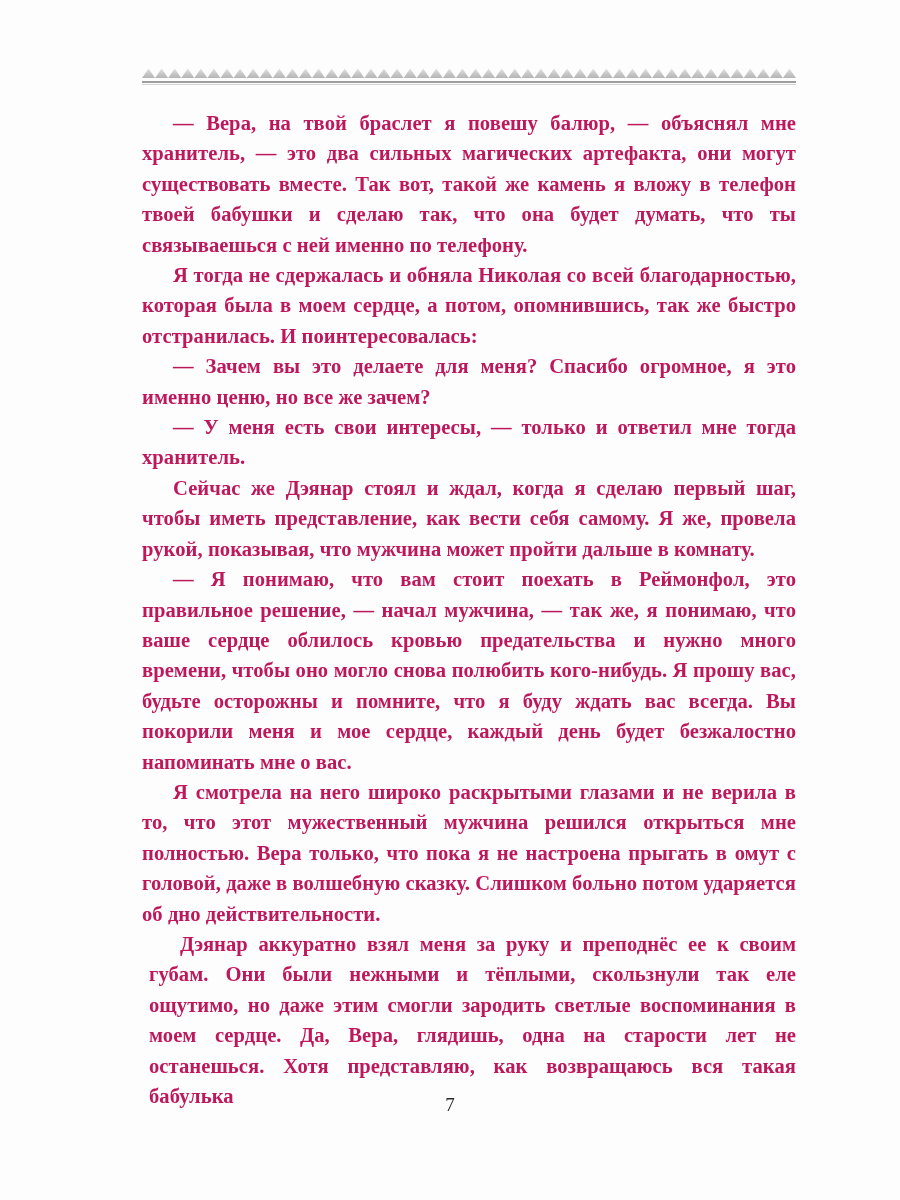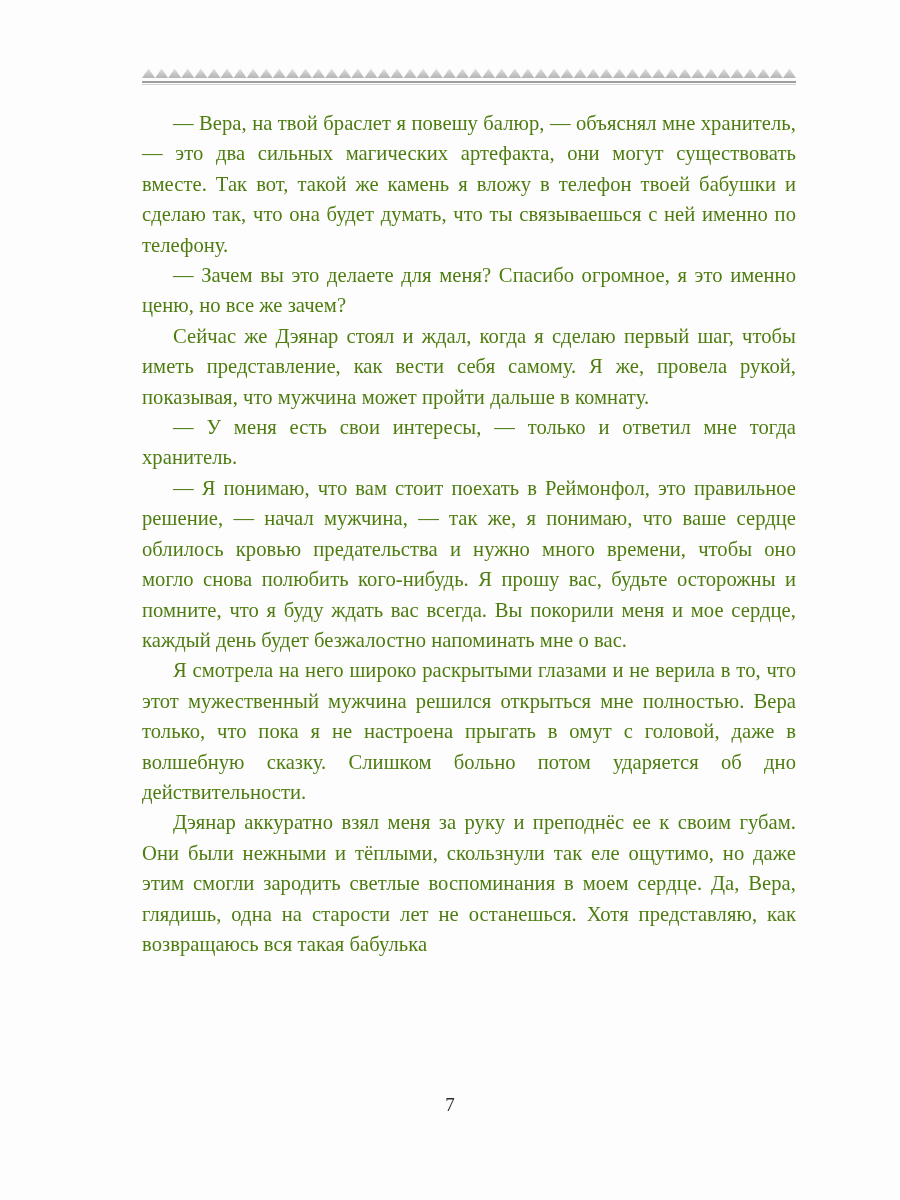--- a/index.html
+++ b/index.html
@@ -63,28 +63,30 @@
     width: 654px;
   }
 
   .textblock p {
     margin: 0;
     text-align: justify;
     text-justify: inter-word;
     text-indent: 31px;
     font-size: 20.6px;
     line-height: 30.4px;
-    color: #4d7c0f;
+    color: #be185d;
     letter-spacing: 0.05px;
+    font-weight: bold;
     -webkit-font-smoothing: antialiased;
   }
 
   
   .textblock p:last-child {
     text-indent: 31px;
+    margin-left: 7px;
   }
 
   
   .folio {
     position: absolute;
     left: 0;
     top: 1094px;
     width: 900px;
     text-align: center;
     font-size: 19px;
@@ -111,23 +113,24 @@
             <path d="M0.00,10 L6.54,0.6 L13.08,10 Z M13.08,10 L19.62,0.6 L26.16,10 Z M26.16,10 L32.70,0.6 L39.24,10 Z M39.24,10 L45.78,0.6 L52.32,10 Z M52.32,10 L58.86,0.6 L65.40,10 Z M65.40,10 L71.94,0.6 L78.48,10 Z M78.48,10 L85.02,0.6 L91.56,10 Z M91.56,10 L98.10,0.6 L104.64,10 Z M104.64,10 L111.18,0.6 L117.72,10 Z M117.72,10 L124.26,0.6 L130.80,10 Z M130.80,10 L137.34,0.6 L143.88,10 Z M143.88,10 L150.42,0.6 L156.96,10 Z M156.96,10 L163.50,0.6 L170.04,10 Z M170.04,10 L176.58,0.6 L183.12,10 Z M183.12,10 L189.66,0.6 L196.20,10 Z M196.20,10 L202.74,0.6 L209.28,10 Z M209.28,10 L215.82,0.6 L222.36,10 Z M222.36,10 L228.90,0.6 L235.44,10 Z M235.44,10 L241.98,0.6 L248.52,10 Z M248.52,10 L255.06,0.6 L261.60,10 Z M261.60,10 L268.14,0.6 L274.68,10 Z M274.68,10 L281.22,0.6 L287.76,10 Z M287.76,10 L294.30,0.6 L300.84,10 Z M300.84,10 L307.38,0.6 L313.92,10 Z M313.92,10 L320.46,0.6 L327.00,10 Z M327.00,10 L333.54,0.6 L340.08,10 Z M340.08,10 L346.62,0.6 L353.16,10 Z M353.16,10 L359.70,0.6 L366.24,10 Z M366.24,10 L372.78,0.6 L379.32,10 Z M379.32,10 L385.86,0.6 L392.40,10 Z M392.40,10 L398.94,0.6 L405.48,10 Z M405.48,10 L412.02,0.6 L418.56,10 Z M418.56,10 L425.10,0.6 L431.64,10 Z M431.64,10 L438.18,0.6 L444.72,10 Z M444.72,10 L451.26,0.6 L457.80,10 Z M457.80,10 L464.34,0.6 L470.88,10 Z M470.88,10 L477.42,0.6 L483.96,10 Z M483.96,10 L490.50,0.6 L497.04,10 Z M497.04,10 L503.58,0.6 L510.12,10 Z M510.12,10 L516.66,0.6 L523.20,10 Z M523.20,10 L529.74,0.6 L536.28,10 Z M536.28,10 L542.82,0.6 L549.36,10 Z M549.36,10 L555.90,0.6 L562.44,10 Z M562.44,10 L568.98,0.6 L575.52,10 Z M575.52,10 L582.06,0.6 L588.60,10 Z M588.60,10 L595.14,0.6 L601.68,10 Z M601.68,10 L608.22,0.6 L614.76,10 Z M614.76,10 L621.30,0.6 L627.84,10 Z M627.84,10 L634.38,0.6 L640.92,10 Z M640.92,10 L647.46,0.6 L654.00,10 Z "></path>
           </g>
       </svg>
     </div>
     <div class="ornament-rule"></div>
     <div class="ornament-rule2"></div>
   </div>
 
   <div class="textblock">
     <p>— Вера, на твой браслет я повешу балюр, — объяснял мне хранитель, — это два сильных магических артефакта, они могут существовать вместе. Так вот, такой же камень я вложу в телефон твоей бабушки и сделаю так, что она будет думать, что ты связываешься с ней именно по телефону.</p>
+    <p>Я тогда не сдержалась и обняла Николая со всей благодарностью, которая была в моем сердце, а потом, опомнившись, так же быстро отстранилась. И поинтересовалась:</p>
     <p>— Зачем вы это делаете для меня? Спасибо огромное, я это именно ценю, но все же зачем?</p>
+    <p>— У меня есть свои интересы, — только и ответил мне тогда хранитель.</p>
     <p>Сейчас же Дэянар стоял и ждал, когда я сделаю первый шаг, чтобы иметь представление, как вести себя самому. Я же, провела рукой, показывая, что мужчина может пройти дальше в комнату.</p>
-    <p>— У меня есть свои интересы, — только и ответил мне тогда хранитель.</p>
     <p>— Я понимаю, что вам стоит поехать в Реймонфол, это правильное решение, — начал мужчина, — так же, я понимаю, что ваше сердце облилось кровью предательства и нужно много времени, чтобы оно могло снова полюбить кого-нибудь. Я прошу вас, будьте осторожны и помните, что я буду ждать вас всегда. Вы покорили меня и мое сердце, каждый день будет безжалостно напоминать мне о вас.</p>
     <p>Я смотрела на него широко раскрытыми глазами и не верила в то, что этот мужественный мужчина решился открыться мне полностью. Вера только, что пока я не настроена прыгать в омут с головой, даже в волшебную сказку. Слишком больно потом ударяется об дно действительности.</p>
     <p>Дэянар аккуратно взял меня за руку и преподнёс ее к своим губам. Они были нежными и тёплыми, скользнули так еле ощутимо, но даже этим смогли зародить светлые воспоминания в моем сердце. Да, Вера, глядишь, одна на старости лет не останешься. Хотя представляю, как возвращаюсь вся такая бабулька</p>
   </div>
 
   <div class="folio">7</div>
 
 </div>
 
 </body></html>

